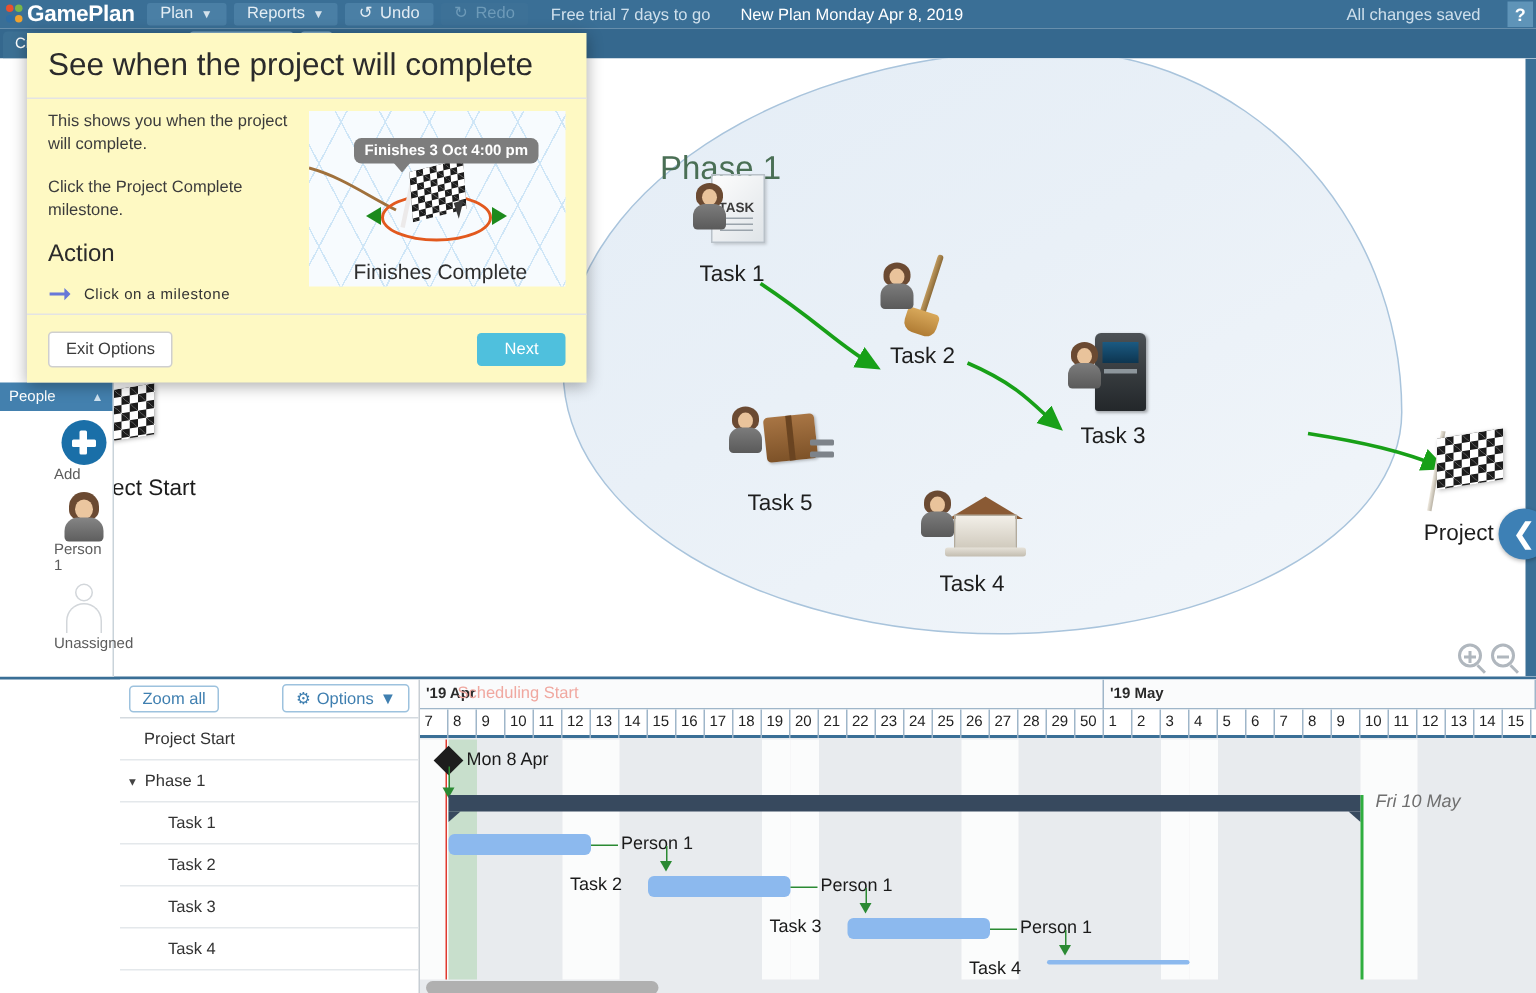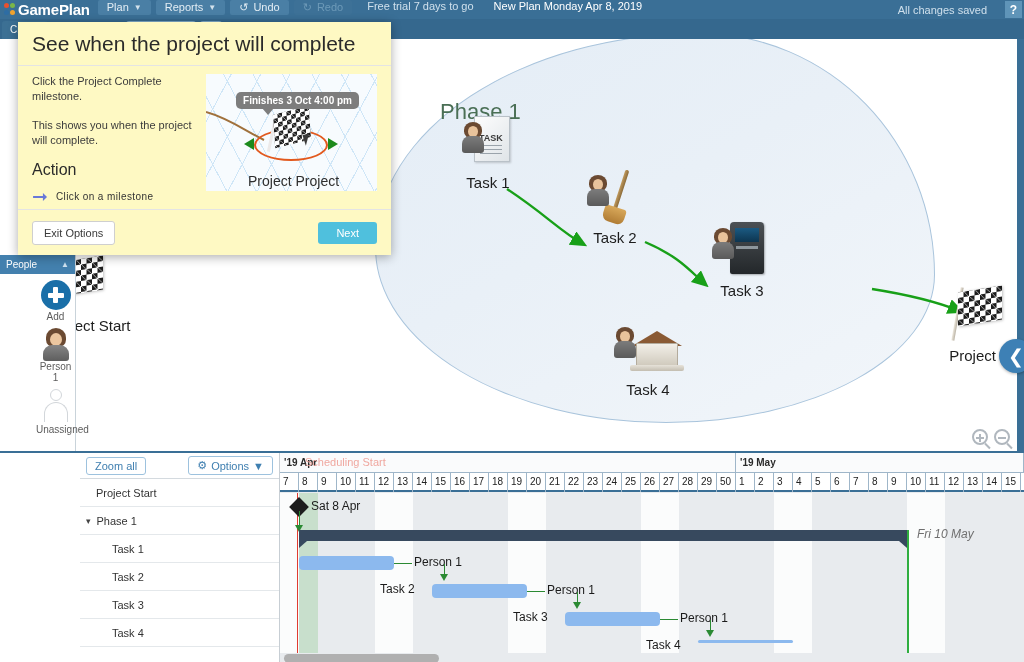--- a/index.html
+++ b/index.html
@@ -6,21 +6,21 @@
   html, body { margin:0; padding:0; }
   body {
     width:1024px; height:662px; overflow:hidden;
     font-family:"Liberation Sans", sans-serif;
     background:#ffffff; position:relative;
   }
 
   
   #topbar {
     position:absolute; left:0; top:0; width:1024px; height:19px;
-    background:#3a6f96; display:flex; 
+    background:#3a6f96; display:flex; align-items:center;
     font-size:11px; color:#e7eff5;
   }
   #logo-wrap { display:flex; align-items:center; padding:0 8px 0 4px; }
   #logo-mark { width:11px; height:13px; position:relative; margin-right:3px;}
   #logo-mark i { position:absolute; border-radius:50%; display:block; }
   .lm1{ width:5px;height:5px; background:#e8512f; left:0; top:0;}
   .lm2{ width:5px;height:5px; background:#7ab648; left:6px; top:0;}
   .lm3{ width:5px;height:5px; background:#2e6da4; left:0; top:7px;}
   .lm4{ width:5px;height:5px; background:#f0a22e; left:6px; top:7px;}
   #logo-text { font-size:15px; font-weight:bold; color:#ffffff; letter-spacing:-0.2px; }
@@ -155,21 +155,21 @@
   
   #people-panel {
     position:absolute; left:0; top:255px; width:76px; height:196px;
     background:#ffffff; border-right:1px solid #c9d3da; z-index:20;
   }
   #people-head {
     height:19px; background:#4380ae; color:#ffffff; font-size:10px;
     display:flex; align-items:center; padding:0 6px; cursor:pointer;
   }
   #people-head .tri { margin-left:auto; font-size:8px; color:#cfe2f0;}
-  .people-item { text-align:center; margin-top:6px; cursor:pointer;margin-left:36px; }
+  .people-item { text-align:left; margin-top:6px; cursor:pointer;margin-left:36px; }
   .people-item .cap { font-size:10px; color:#5c5c5c; margin-top:1px;}
   #add-circle { width:30px;height:30px; border-radius:50%; background:#1a6fa8;
      margin:0 auto; position:relative; }
   #add-circle .h{ position:absolute; left:7px; top:13px; width:16px;height:5px;
      background:#fff; border-radius:1px;}
   #add-circle .v{ position:absolute; left:12.5px; top:7px; width:5px;height:16px;
      background:#fff; border-radius:1px;}
   .avatar { width:26px;height:32px; margin:0 auto; position:relative;}
   .avatar .hair{ position:absolute; left:3px; top:0; width:20px;height:19px;
      background:#6b4a32; border-radius:50% 50% 38% 38%;}
@@ -413,20 +413,35 @@
         <span class="house-floor"></span>
       <span class="person" style="left:6px; top:6px;">
           <span class="hair"></span>
           <span class="face"></span>
           <span class="body"></span>
         </span>
     </div>
     <div class="lbl">Task 4</div>
   </div>
 
+  <div class="node" style="left:480px; top:228px;">
+    <div class="ico">
+      <span class="boxico">
+          <span class="tape"></span>
+        </span>
+      <span class="fork"></span>
+        <span class="fork2"></span>
+      <span class="person" style="left:6px; top:4px;">
+          <span class="hair"></span>
+          <span class="face"></span>
+          <span class="body"></span>
+        </span>
+    </div>
+    <div class="lbl">Task 5</div>
+  </div>
 
   <div class="node" style="left:948px; top:248px;">
     <div class="ico">
       <span class="flagpole"></span>
         <span class="flag"></span>
     </div>
     <div class="lbl">Project End</div>
   </div>
 
   <div id="zoom-controls">
@@ -567,21 +582,21 @@
         <div class="weekend" style="left: 247px; width: 19px;"></div>
         <div class="weekend" style="left: 361px; width: 19px;"></div>
         <div class="weekend" style="left: 380px; width: 19px;"></div>
         <div class="weekend" style="left: 494px; width: 19px;"></div>
         <div class="weekend" style="left: 513px; width: 19px;"></div>
         <div class="weekend" style="left: 627px; width: 19px;"></div>
         <div class="weekend" style="left: 646px; width: 19px;"></div>
         <div id="greenband" style="left: 19px; width: 19px;"></div>
         <div id="today-line" style="left: 17px;"></div>
         <div class="milestone" style="left: 12px; top: 7px;"></div>
-        <div class="g-text" style="left: 31px; top: 6px;">Sat 8 Apr</div>
+        <div class="g-text" style="left: 31px; top: 6px;">Mon 8 Apr</div>
         <div class="linkv" style="left: 19px; top: 18px; height: 16px;"></div>
         <div class="downarrow" style="left: 15px; top: 32px;"></div>
         <div class="summary-bar" style="left: 19px; top: 37px; width: 608px;"></div>
         <div class="summary-cap-l" style="left: 19px; top: 48px;"></div>
         <div class="summary-cap-r" style="left: 619px; top: 48px;"></div>
         <div id="endline" style="left: 627px; top: 37px; height: 123px;"></div>
         <div class="g-text ital" style="left: 637px; top: 34px;">Fri 10 May</div>
         <div class="bar" style="left: 19px; top: 63px; width: 95px;"></div>
         <div class="link" style="left: 114px; top: 70px; width: 18px;"></div>
         <div class="g-text" style="left: 134px; top: 62px;">Person 1</div>
@@ -602,40 +617,40 @@
         <div class="g-text" style="left: 366px; top: 145px;">Task 4</div>
         <div class="bar" style="left: 418px; top: 147px; width: 95px; height: 3px;"></div>
       </div>
   </div>
 </div>
 
 <div id="wizard">
   <div id="wiz-title">See when the project will complete</div>
   <div id="wiz-body">
     <div id="wiz-text">
+      <p>This shows you when the project will complete.</p>
       <p>Click the Project Complete milestone.</p>
-      <p>This shows you when the project will complete.</p>
       <div id="wiz-action-h">Action</div>
       <div id="wiz-action-row">
         <span id="wiz-arrow">➞</span>
         <span id="wiz-action-txt">Click on a milestone</span>
       </div>
     </div>
     <div id="wiz-img">
       <div class="grid"></div>
       <svg width="175" height="117" style="position:absolute;left:0;top:0;">
         <path d="M0,38 C22,44 38,56 58,66" stroke="#a0713c" stroke-width="2" fill="none"></path>
       </svg>
       <div id="wiz-ellipse"></div>
       <div id="wiz-flagpole"></div>
       <div id="wiz-flag"></div>
       <div class="wiz-garrow" id="wiz-ga-l"></div>
       <div class="wiz-garrow" id="wiz-ga-r"></div>
       <div id="wiz-cursor"></div>
       <div id="tooltip-bubble">Finishes 3 Oct 4:00 pm</div>
-      <div id="wiz-caption">Project Project</div>
+      <div id="wiz-caption">Finishes Complete</div>
     </div>
   </div>
   <div id="wiz-foot">
     <div id="exit-wizard">Exit Options</div>
     <div id="next-btn">Next</div>
   </div>
 </div>
 
 </body></html>

